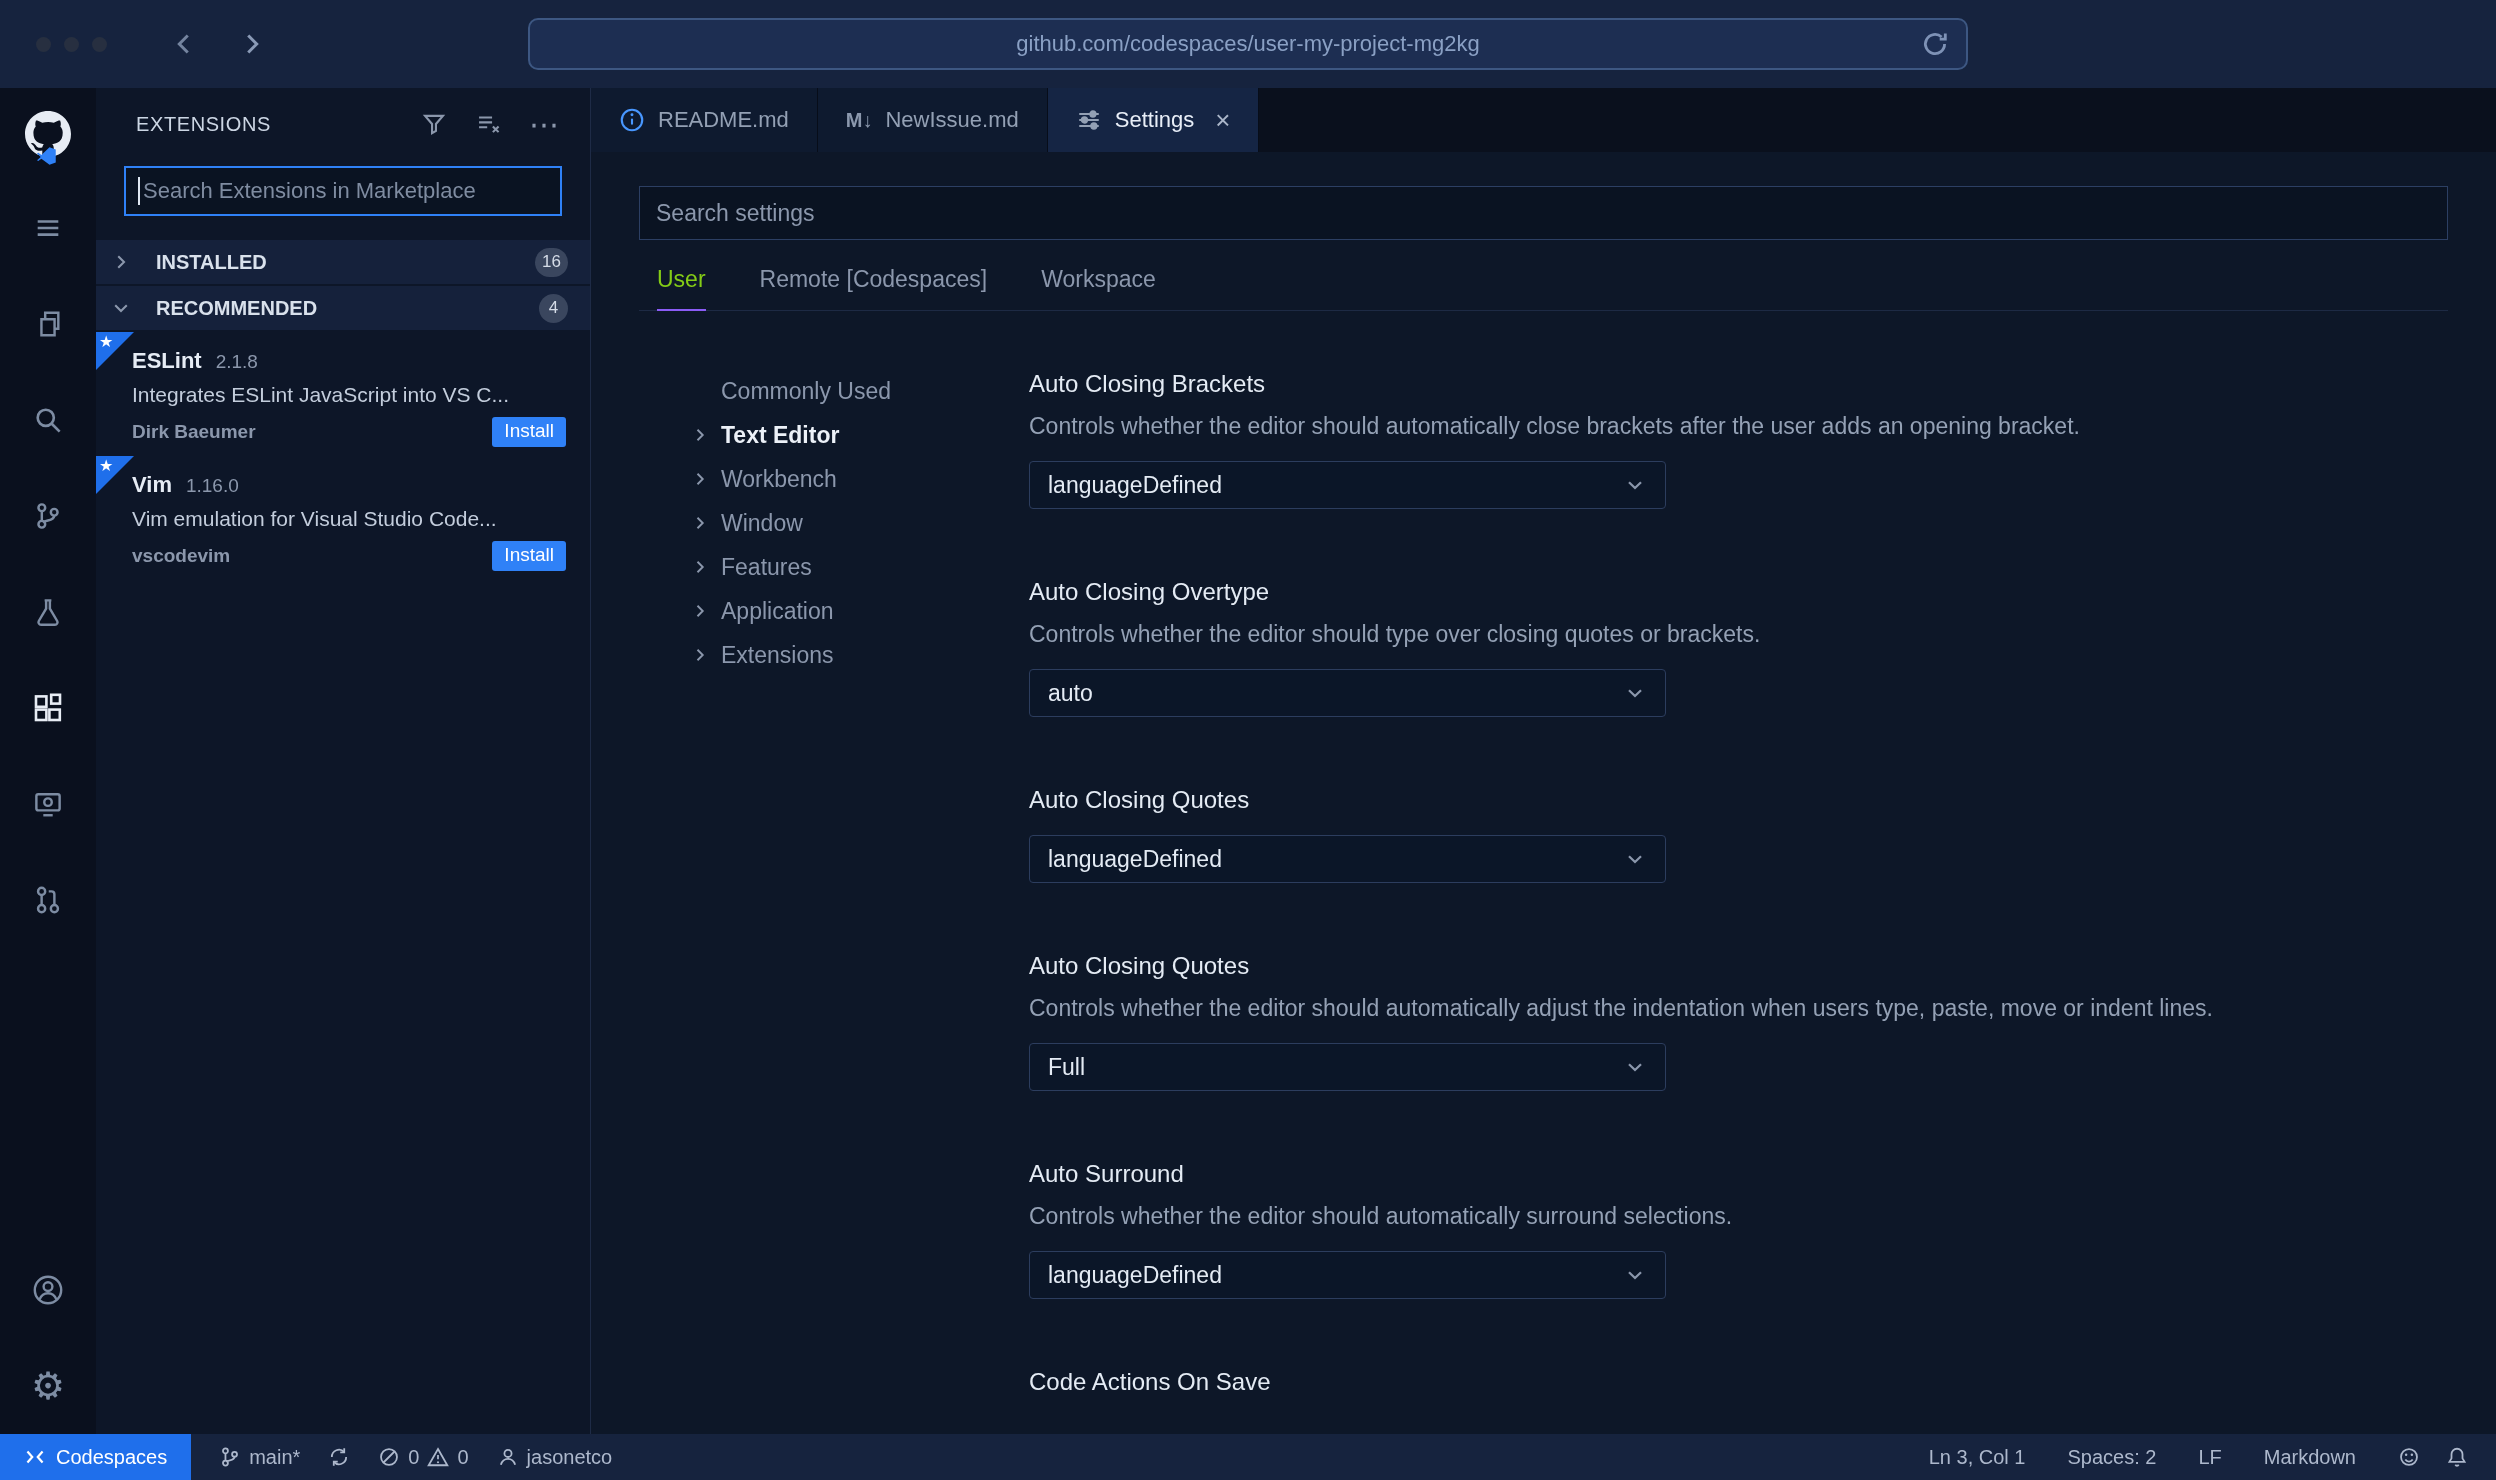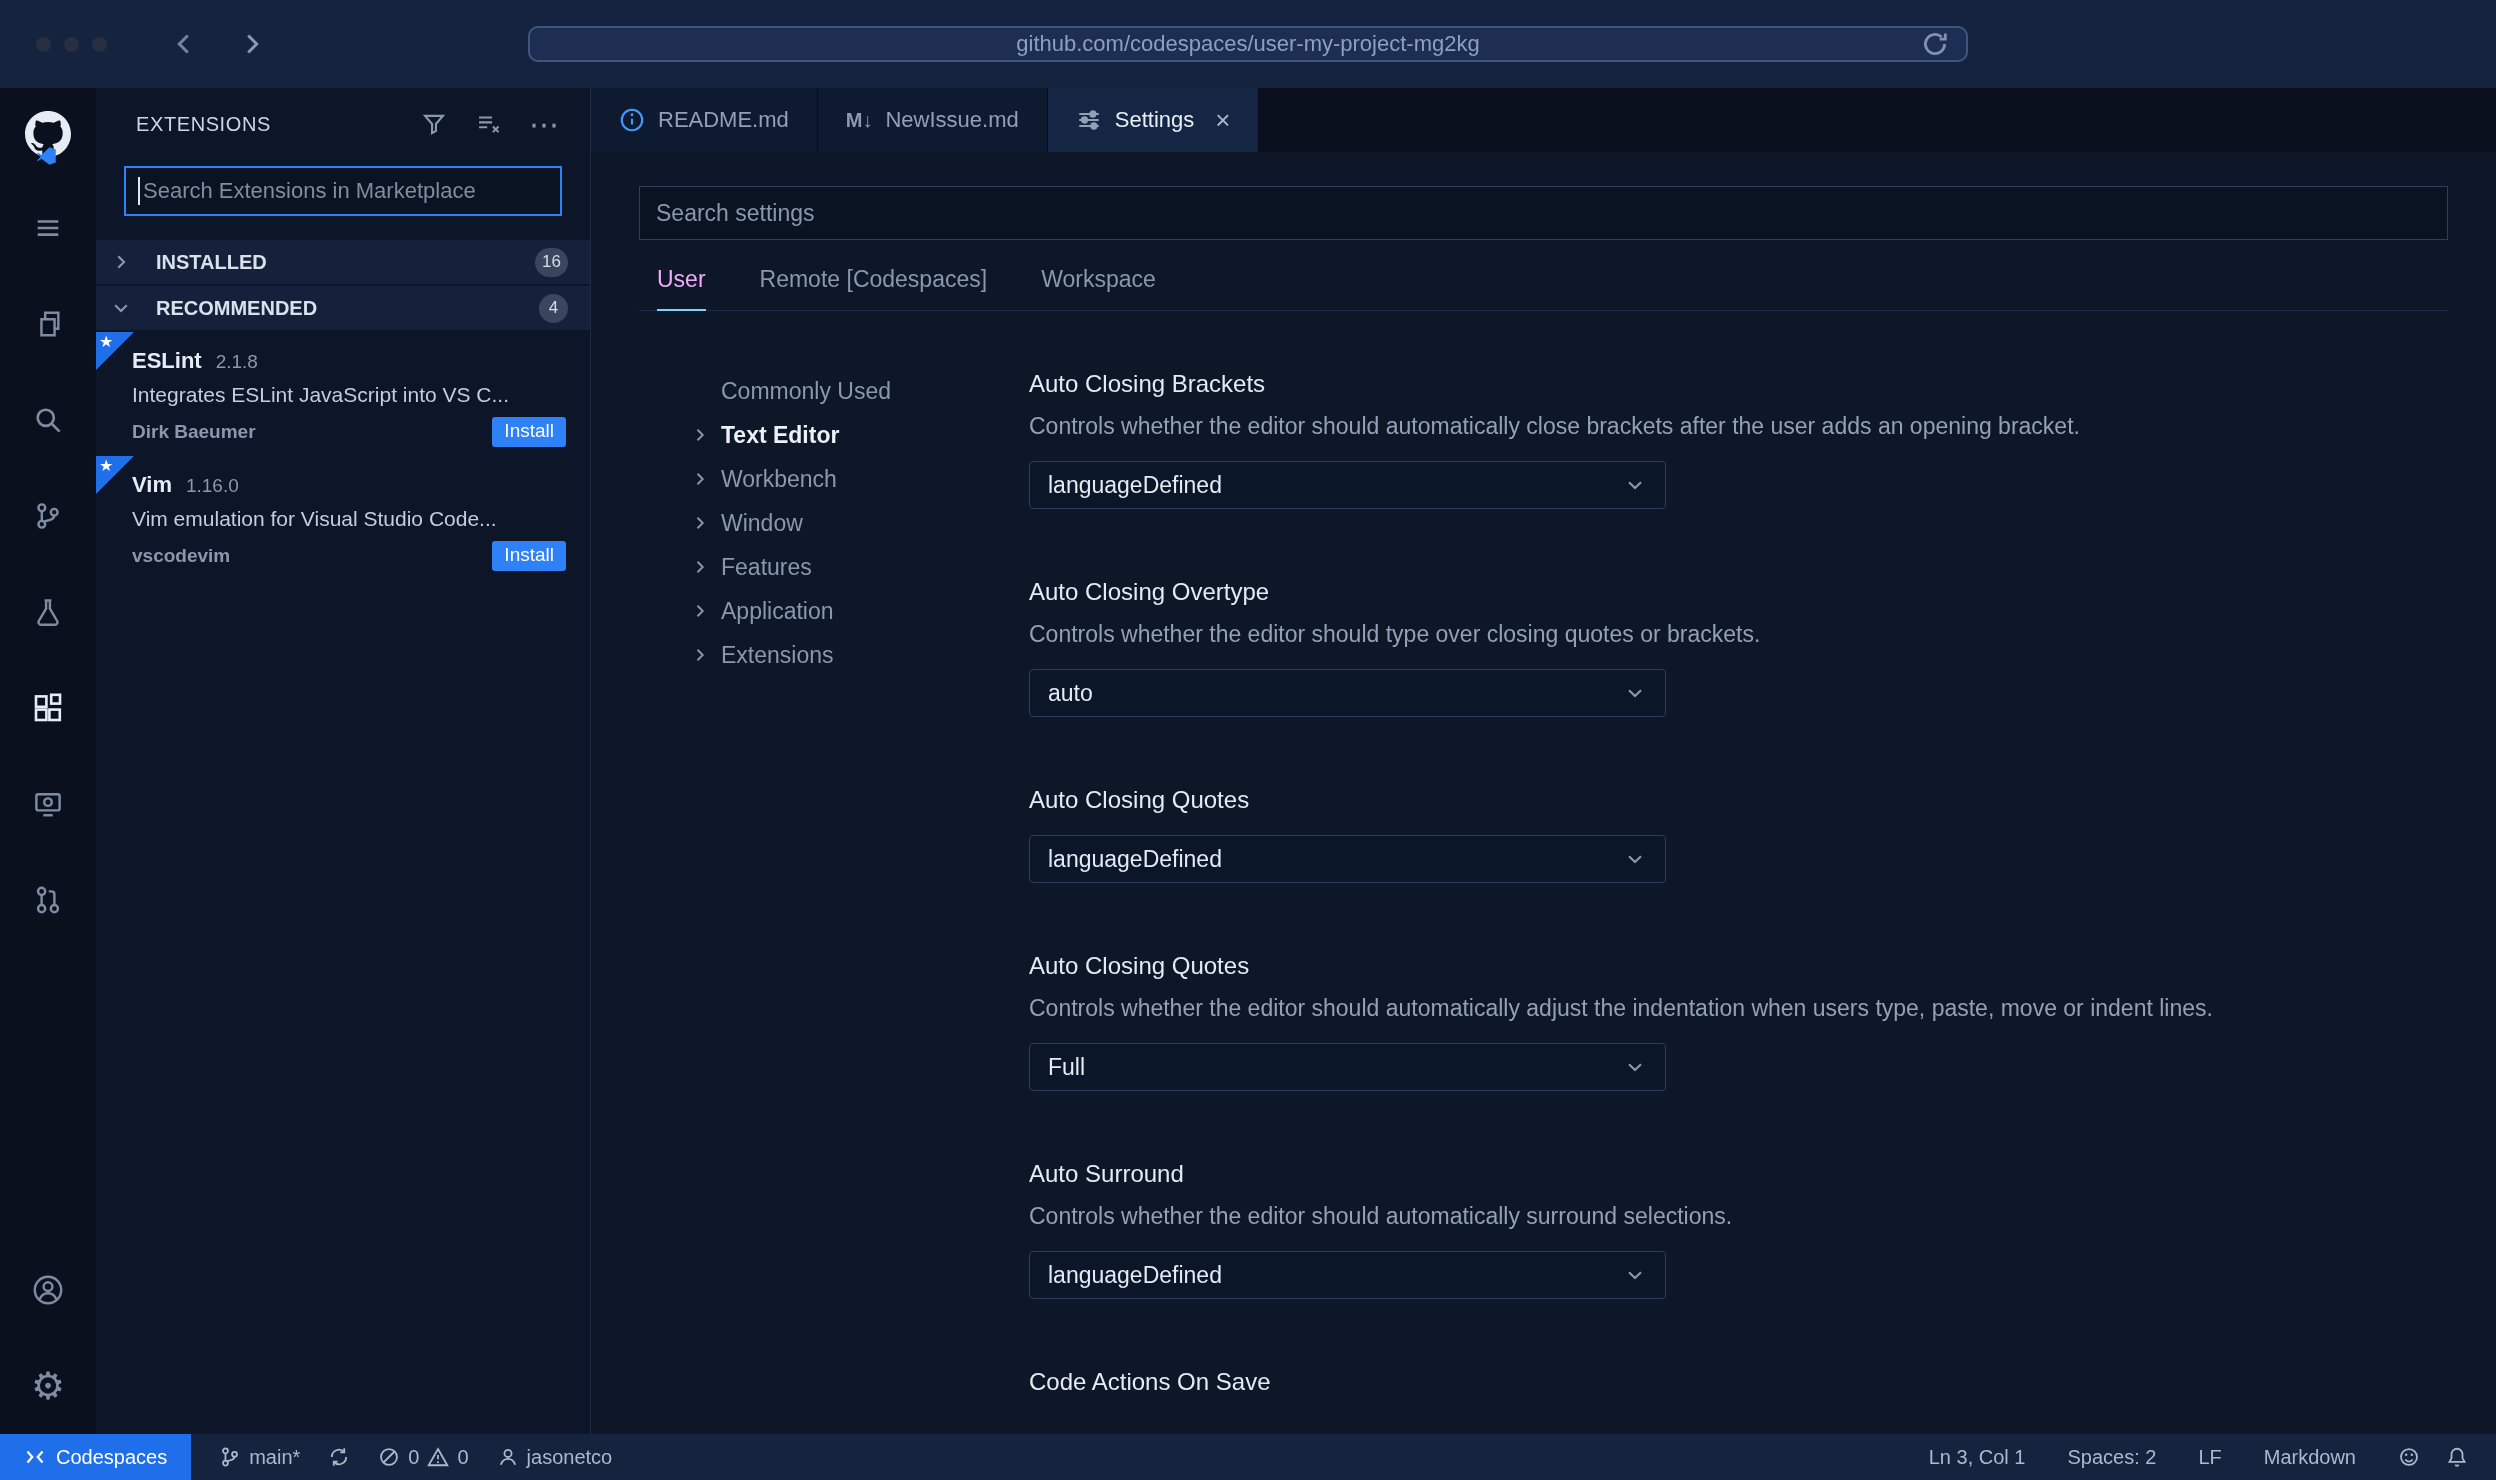--- a/index.html
+++ b/index.html
@@ -13,21 +13,21 @@
   svg { display:block; }
 
   
   .chrome { height:88px; background:var(--chrome-bg,#16233e); display:flex; align-items:center; position:relative; }
   .traffic { display:flex; gap:13px; margin-left:36px; }
   .traffic .dot { width:15px; height:15px; border-radius:50%; background:#272f40; }
   .nav-arrows { display:flex; gap:38px; margin-left:62px; color:#74849f; }
   .nav-arrows .fwd { color:#8a9ab6; }
   .urlbar {
     position:absolute; left:50%; top:50%; transform:translate(-50%,-50%);
-    width:1440px; height:36px; background:var(--url-bg,#1d2e52);
+    width:1440px; height:52px; background:var(--url-bg,#1d2e52);
     border:2px solid var(--url-border,#3d5782); border-radius:10px;
     display:flex; align-items:center; justify-content:center;
     color:var(--url-text,#8aa0c4); font-size:22px;
   }
   .url-refresh { position:absolute; right:16px; color:#7e92b6; }
 
   
   .main { display:flex; height:1346px; }
 
   
@@ -75,21 +75,21 @@
   .tab-close { margin-left:8px; font-size:26px; color:#aab6c9; line-height:1; }
   .md-glyph { font-weight:700; font-size:20px; color:#8b98ad; }
 
   .settings { flex:1; padding:0 48px; overflow:hidden; }
   .settings-search { margin-top:34px; height:54px; border:1px solid #2c3f63; background:var(--input-bg,#0a1322);
     display:flex; align-items:center; padding:0 16px; }
   .settings-search input { flex:1; background:transparent; border:0; outline:0; color:#dfe7f1; font-size:23px; font-family:inherit; }
   .settings-search input::placeholder { color:#8b97ac; }
   .scopes { display:flex; gap:54px; margin-top:26px; border-bottom:1px solid #1d2a44; padding:0 18px; }
   .scope { font-size:23px; color:#8b97ac; padding-bottom:16px; }
-  .scope.active { color:#f0abfc; border-bottom:2px solid #7dd3fc; margin-bottom:-1px; }
+  .scope.active { color:#84cc16; border-bottom:2px solid #8b5cf6; margin-bottom:-1px; }
   .settings-body { display:flex; margin-top:58px; }
   .toc { width:390px; flex-shrink:0; }
   .toc-item { height:44px; display:flex; align-items:center; gap:10px; padding-left:50px; font-size:23px; color:#8b97ac; }
   .toc-item.active { color:#ecf1f8; font-weight:700; }
   .toc-chevron { width:22px; display:flex; justify-content:center; color:#8b97ac; }
   .entries { flex:1; }
   .entry { margin-bottom:68px; }
   .entry-title { font-size:24px; font-weight:400; color:#e4ebf4; line-height:30px; }
   .entry-desc { margin-top:12px; font-size:23px; color:#94a1b5; line-height:30px; }
   .select { margin-top:20px; width:637px; height:48px; background:var(--select-bg,#0b1628);

